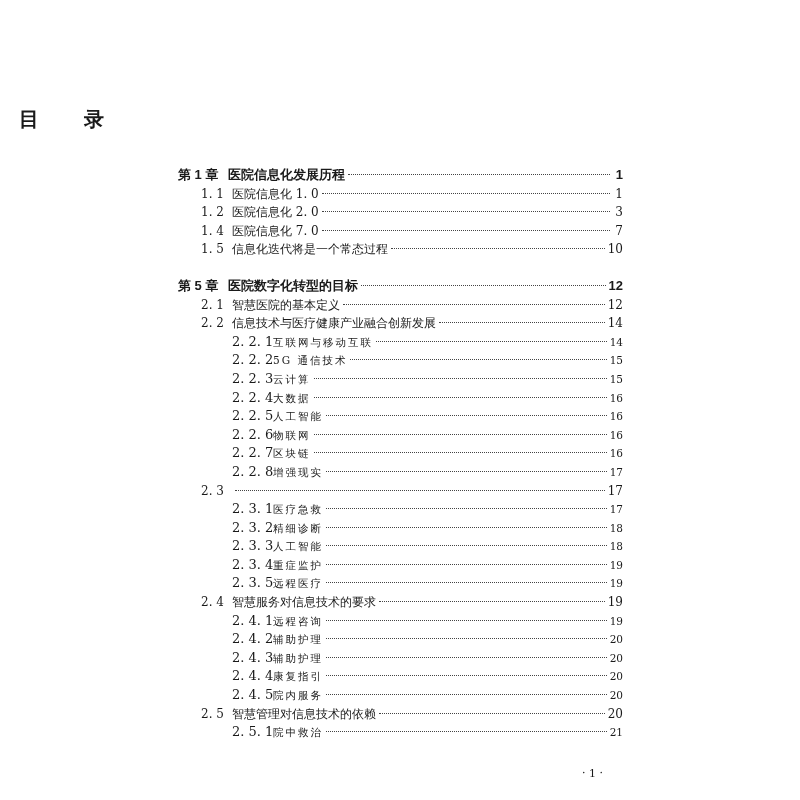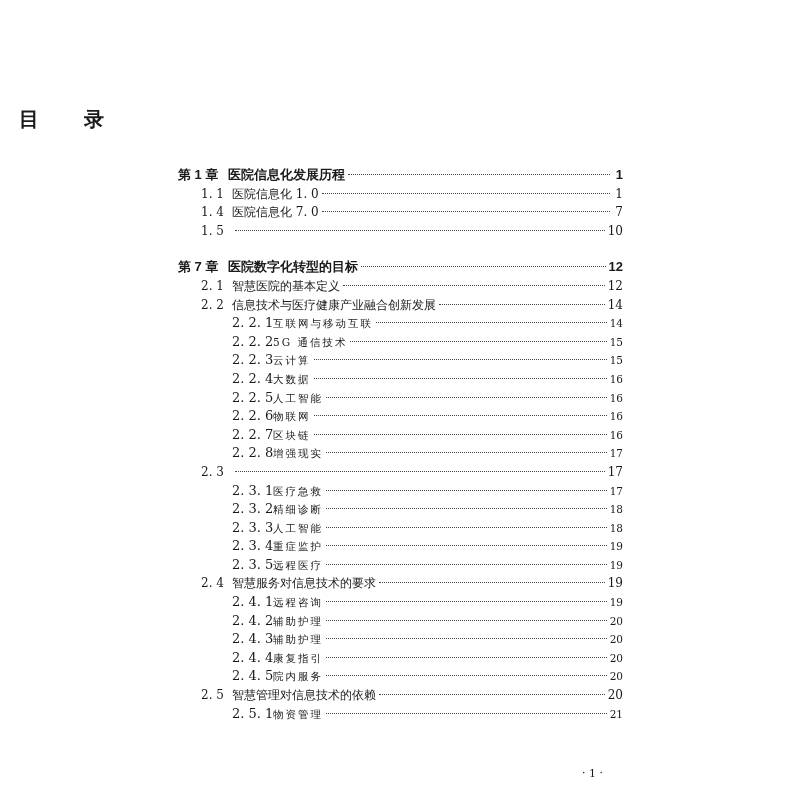--- a/index.html
+++ b/index.html
@@ -43,32 +43,39 @@
       <span class="dots"></span>
       <span class="pg">1</span>
     </div>
     <div class="row l2">
       <span class="num">1. 1</span>
       <span class="txt">医院信息化 1. 0</span>
       <span class="dots"></span>
       <span class="pg">1</span>
     </div>
     <div class="row l2">
+      <span class="num">1. 2</span>
+      <span class="txt">医院信息化 2. 0</span>
+      <span class="dots"></span>
+      <span class="pg">3</span>
+    </div>
+    <div class="row l2">
       <span class="num">1. 4</span>
       <span class="txt">医院信息化 7. 0</span>
       <span class="dots"></span>
       <span class="pg">7</span>
     </div>
     <div class="row l2">
       <span class="num">1. 5</span>
+      <span class="txt">信息化迭代将是一个常态过程</span>
       <span class="dots"></span>
       <span class="pg">10</span>
     </div>
     <div class="row l1 gap">
-      <span class="num">第 7 章</span>
+      <span class="num">第 5 章</span>
       <span class="txt">医院数字化转型的目标</span>
       <span class="dots"></span>
       <span class="pg">12</span>
     </div>
     <div class="row l2">
       <span class="num">2. 1</span>
       <span class="txt">智慧医院的基本定义</span>
       <span class="dots"></span>
       <span class="pg">12</span>
     </div>
@@ -198,19 +205,19 @@
       <span class="pg">20</span>
     </div>
     <div class="row l2">
       <span class="num">2. 5</span>
       <span class="txt">智慧管理对信息技术的依赖</span>
       <span class="dots"></span>
       <span class="pg">20</span>
     </div>
     <div class="row l3">
       <span class="num">2. 5. 1</span>
-      <span class="txt">物资管理</span>
+      <span class="txt">院中救治</span>
       <span class="dots"></span>
       <span class="pg">21</span>
     </div>
   </div>
 
 <div class="footer">· 1 ·</div>
 
 </body></html>

